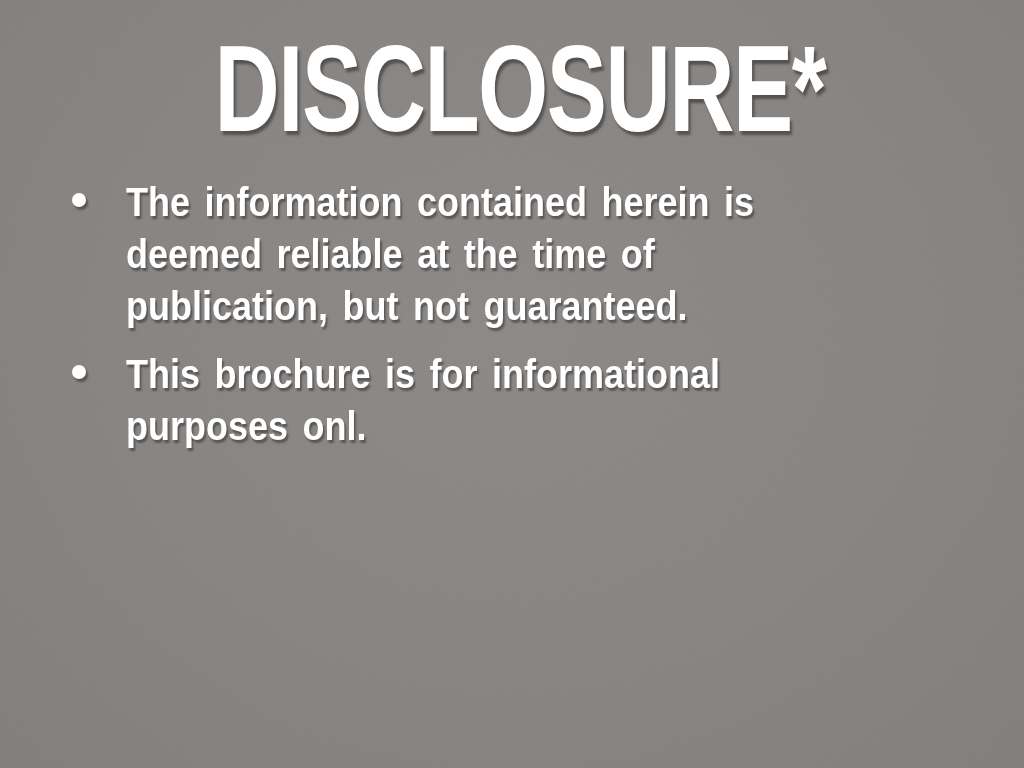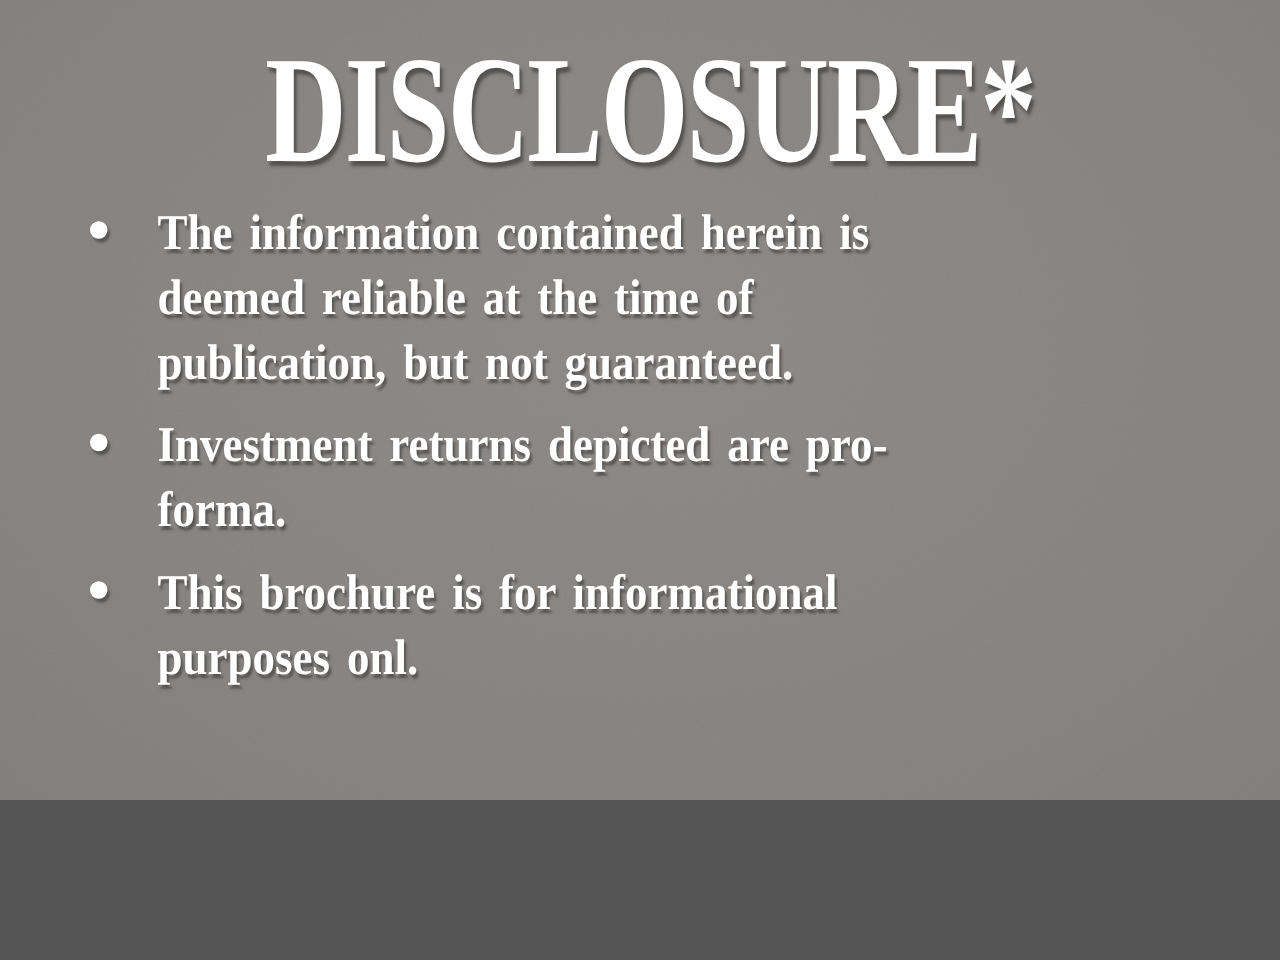--- a/index.html
+++ b/index.html
@@ -3,25 +3,25 @@
 <meta charset="utf-8">
 <style>
   html, body {
     margin: 0;
     padding: 0;
     background: #555;
   }
   .slide {
     position: relative;
     width: 1024px;
-    height: 640px;
+    height: 768px;
     overflow: hidden;
     background: #868381;
     background-image: radial-gradient(ellipse at 50% 42%, #8b8886 0%, #868381 55%, #807d7a 100%);
-    font-family: Liberation Serif, serif;
+    font-family: Liberation Sans, sans-serif;
   }
   .texture {
     position: absolute;
     top: 0; left: 0;
     width: 100%; height: 100%;
     pointer-events: none;
   }
   .title {
     position: absolute;
     top: 28px;
@@ -44,21 +44,21 @@
     top: 160px;
     left: 72px;
     right: 0;
     margin: 0;
     padding: 0;
     list-style: none;
   }
   .bullet {
     display: flex;
     align-items: flex-start;
-    margin: 0 0 14px 0;
+    margin: 16px 0 14px 0;
   }
   .dot {
     flex: none;
     width: 14px;
     height: 14px;
     margin-top: 17px;
     border-radius: 50%;
     background: #ffffff;
     box-shadow: 2px 3px 2px rgba(40, 40, 40, 0.5);
   }
@@ -100,27 +100,20 @@
 
     <li class="bullet">
       <span class="dot"></span>
       <div class="lines">
         <div class="line">The information contained herein is</div>
         <div class="line">deemed reliable at the time of</div>
         <div class="line">publication, but not guaranteed.</div>
       </div>
     </li>
 
-    <li class="bullet">
-      <span class="dot"></span>
-      <div class="lines">
-        <div class="line">Investment returns depicted are pro-</div>
-        <div class="line">forma.</div>
-      </div>
-    </li>
 
     <li class="bullet">
       <span class="dot"></span>
       <div class="lines">
         <div class="line">This brochure is for informational</div>
         <div class="line">purposes onl.</div>
       </div>
     </li>
 
 

